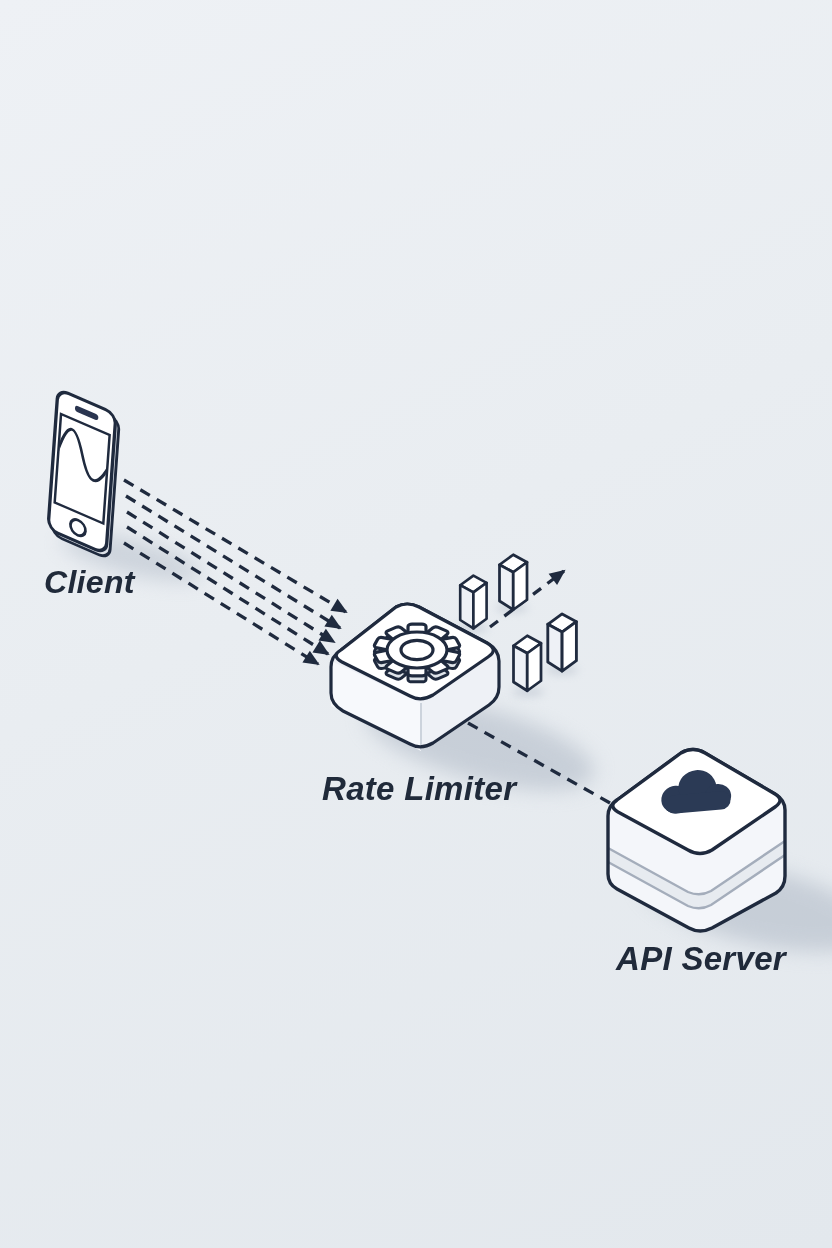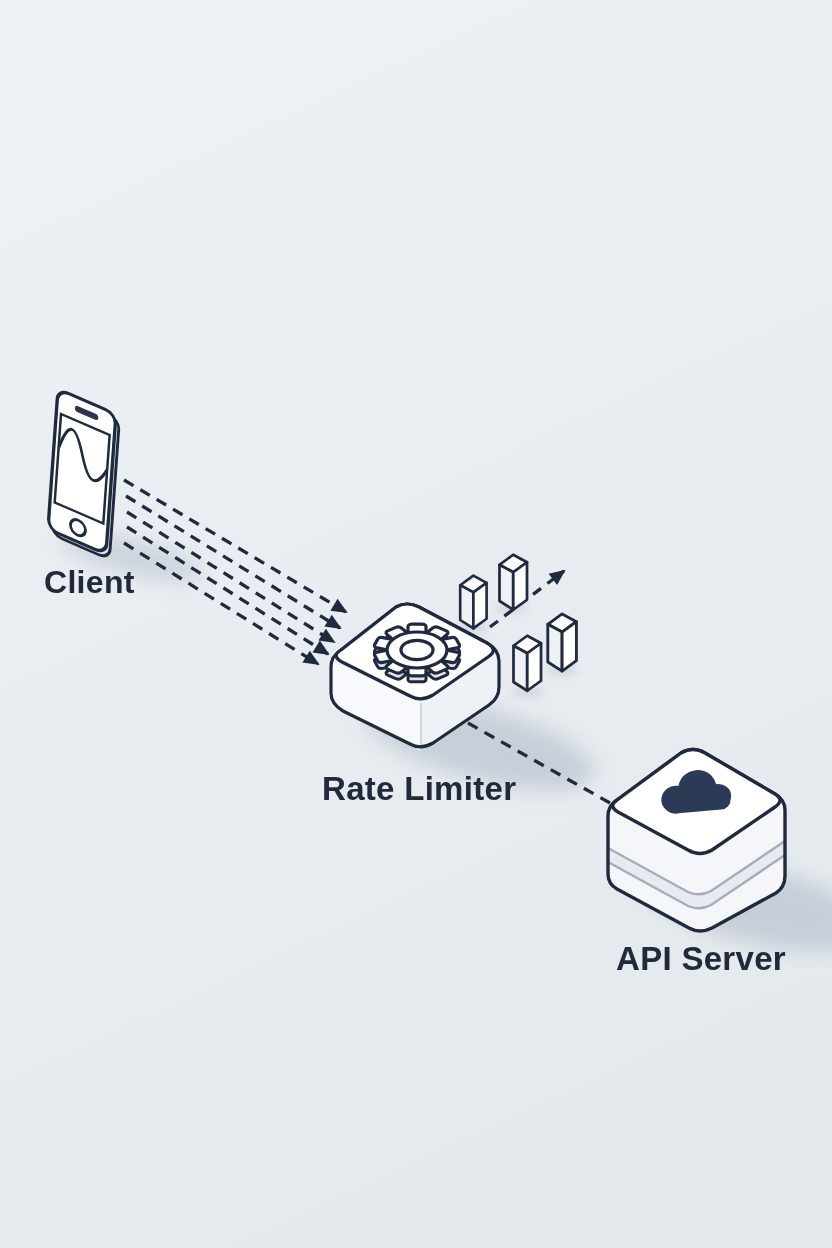--- a/index.html
+++ b/index.html
@@ -4,20 +4,21 @@
 <style>
   html,body{margin:0;padding:0;}
   body{
     width:832px;height:1248px;
     font-family:"Liberation Sans", sans-serif;
     background:#e8ecf0;
   }
   .stage{
     position:relative;width:832px;height:1248px;overflow:hidden;
     background:linear-gradient(155deg,#eef1f5 0%,#e9edf1 45%,#e3e8ed 100%);
+    font-style:italic;
   }
   .stage svg.diagram{position:absolute;left:0;top:0;}
   .node-label{
     position:absolute;
     color:#202a3a;
     font-weight:600;
     letter-spacing:.3px;
     white-space:nowrap;
     user-select:none;
   }

